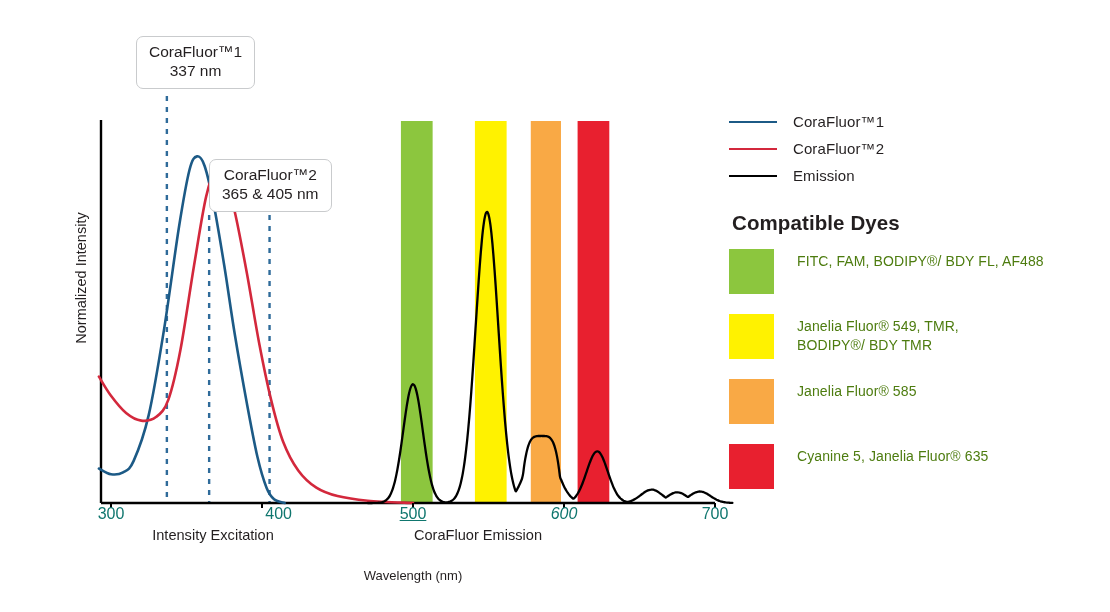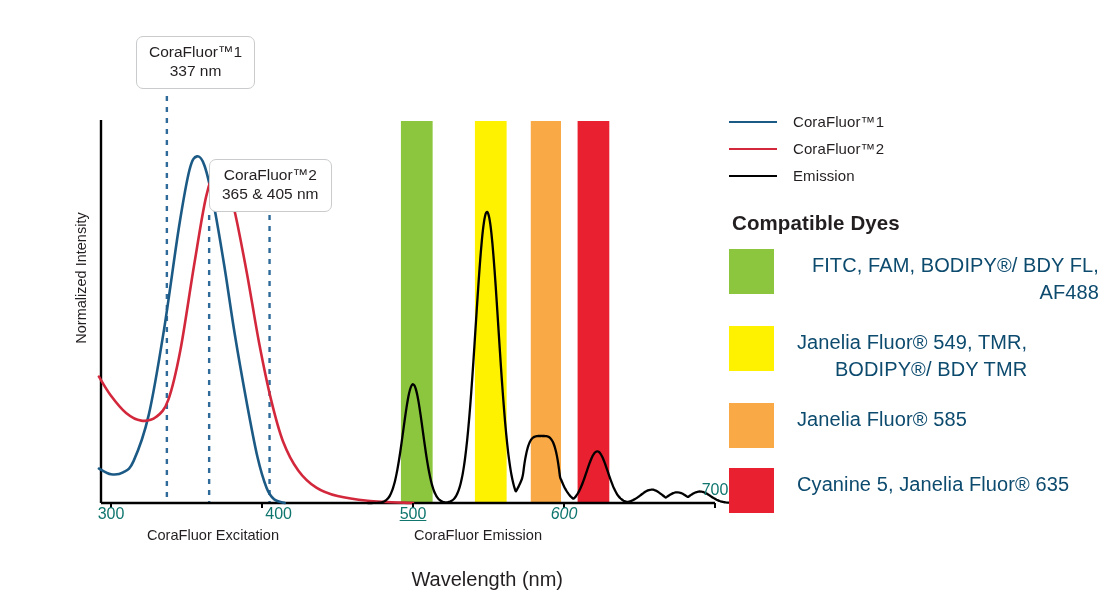--- a/index.html
+++ b/index.html
@@ -15,28 +15,28 @@
     font-size:15.5px;white-space:nowrap;box-sizing:border-box;
   }
   .annot-box .ln{display:block;}
   .legend{position:absolute;left:729px;top:108px;width:370px;}
   .lg-row{display:flex;align-items:center;height:27px;}
   .lg-line{width:48px;height:0;border-top-width:2.6px;border-top-style:solid;margin-right:16px;flex:0 0 48px;}
   .lg-label{font-size:15px;color:#231f20;letter-spacing:.1px;}
   .dyes-title{font-size:20.5px;font-weight:bold;color:#231f20;margin:22px 0 14px 3px;letter-spacing:.1px;}
   .dye-row{display:flex;align-items:flex-start;margin-bottom:20px;}
   .dye-sw{width:45px;height:45px;flex:0 0 45px;margin-right:23px;}
-  .dye-label{font-size:20px;color:#0c4a6e;line-height:1.35;padding-top:3px;letter-spacing:.1px;text-align:right;}
+  .dye-label{font-size:14px;color:#4d7c0f;line-height:1.35;padding-top:3px;letter-spacing:.1px;}
   .ylabel{
     position:absolute;left:-14px;top:270px;width:190px;text-align:center;
     transform:rotate(-90deg);font-size:14.5px;color:#231f20;
   }
   .tick-lbl{position:absolute;font-size:16px;color:#0f766e;text-align:center;width:60px;}
   .region-lbl{position:absolute;font-size:14.6px;color:#231f20;text-align:center;width:240px;}
-  .axis-title{position:absolute;font-size:20px;color:#231f20;text-align:right;width:300px;}
+  .axis-title{position:absolute;font-size:13px;color:#231f20;text-align:center;width:300px;}
 </style>
 </head>
 <body>
 
 <div id="figure">
 
   <svg id="plot" width="1110" height="612" viewBox="0 0 1110 612" style="position:absolute;left:0;top:0;">
       <rect x="400.92" y="121" width="31.70999999999998" height="382" fill="#8cc63e"></rect>
       <rect x="474.91" y="121" width="31.70999999999998" height="382" fill="#fff200"></rect>
       <rect x="530.78" y="121" width="30.200000000000045" height="382" fill="#f9a945"></rect>
@@ -66,24 +66,24 @@
     <span class="ln">365 &amp; 405 nm</span>
   </div>
 
   <div class="ylabel">Normalized Intensity</div>
 
   <div id="xticks">
       <div class="tick-lbl" style="left: 81px; top: 505px;">300</div>
       <div class="tick-lbl" style="left: 232px; top: 505px; text-align: right;">400</div>
       <div class="tick-lbl" style="left: 383px; top: 505px; text-decoration: underline;">500</div>
       <div class="tick-lbl" style="left: 534px; top: 505px; font-style: italic;">600</div>
-      <div class="tick-lbl" style="left: 685px; top: 481px;">700</div>
+      <div class="tick-lbl" style="left: 685px; top: 505px;">700</div>
     </div>
 
-  <div class="region-lbl" style="left:93px;top:527px;">CoraFluor Excitation</div>
+  <div class="region-lbl" style="left:93px;top:527px;">Intensity Excitation</div>
   <div class="region-lbl" style="left:358px;top:527px;">CoraFluor Emission</div>
 
   <div class="axis-title" style="left:263px;top:568px;">Wavelength (nm)</div>
 
   <div class="legend">
     <div id="legend-lines">
         <div class="lg-row">
           <span class="lg-line" style="border-top-color: rgb(28, 90, 134);"></span>
           <span class="lg-label">CoraFluor™1</span>
         </div>

